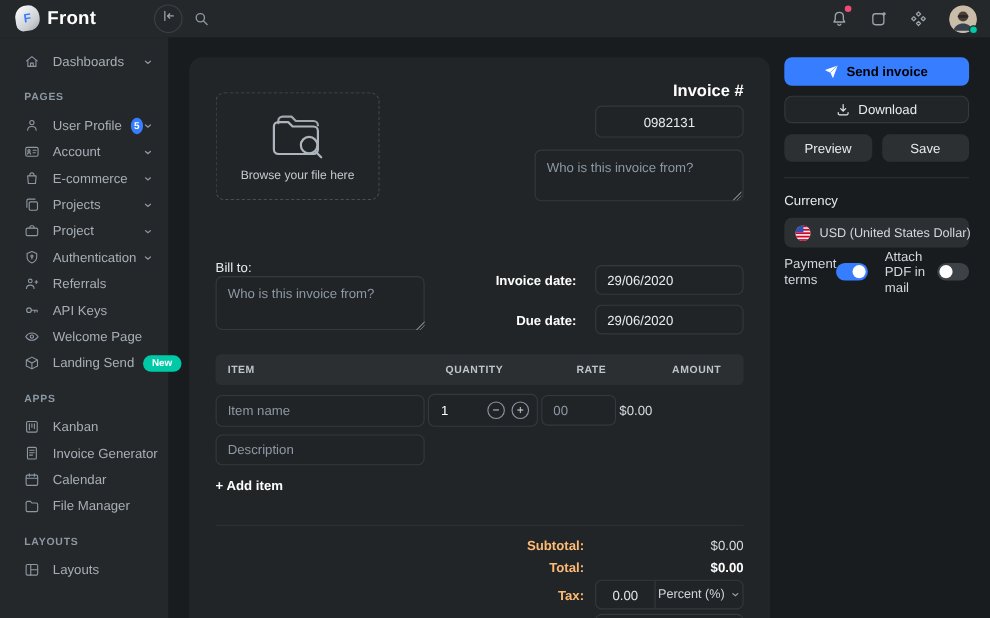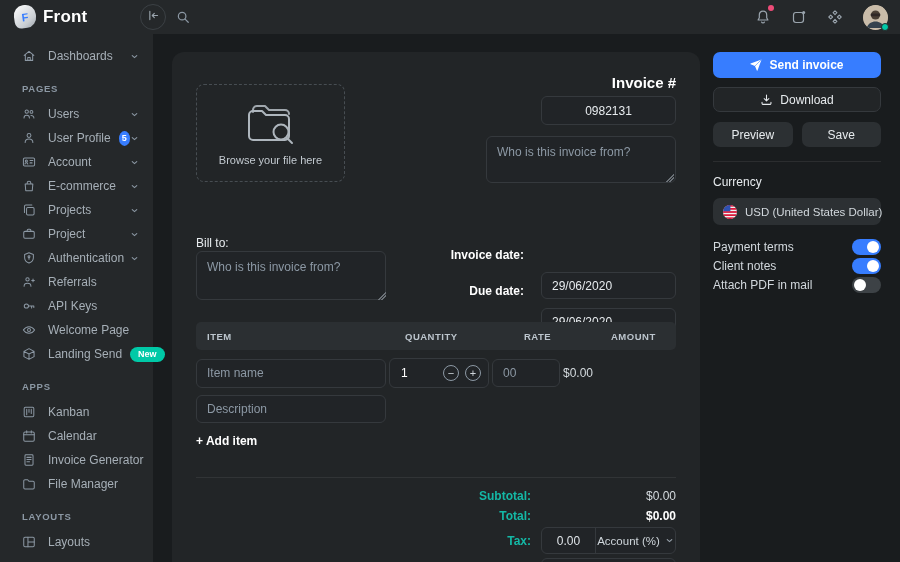--- a/index.html
+++ b/index.html
@@ -53,21 +53,21 @@
   .inv-num { position:absolute; right:24px; top:44px; width:135px; height:29px; text-align:center; }
   .ta { padding:8px 10px; resize:none; }
   .from-ta { position:absolute; right:24px; top:84px; width:190px; height:47px; }
   .resize-grip { position:absolute; width:9px; height:9px;
     background:linear-gradient(135deg, transparent 0 55%, #6b7177 55% 62%, transparent 62% 72%, #6b7177 72% 79%, transparent 79%); }
   .grip-from { right:26px; top:121px; }
   .grip-bill { left:205px; top:239px; }
   .bill-label { position:absolute; left:24px; top:184px; font-size:12px; color:#e7ebee; }
   .bill-ta { position:absolute; left:24px; top:199px; width:190px; height:49px; }
   .date-label { position:absolute; font-size:12px; font-weight:bold; color:#fff; text-align:right; }
-  .date-inp { position:absolute; right:24px; width:135px; height:27px; padding-left:10px;margin-top:31px; }
+  .date-inp { position:absolute; right:24px; width:135px; height:27px; padding-left:10px; }
   .lbl-invdate { right:176px; top:196px; } .inp-invdate { top:189px; }
   .lbl-duedate { right:176px; top:232px; } .inp-duedate { top:225px; }
 
   .tbl-head { position:absolute; left:24px; right:24px; top:270px; height:28px; background:#2b2f32; border-radius:5px;
     display:grid; grid-template-columns:190px 100px 68px 1fr; column-gap:19px; align-items:center; }
   .tbl-head span { font-size:9.5px; font-weight:bold; letter-spacing:0.5px; color:#bcc5cd; }
   .tbl-head span:first-child { padding-left:11px; }
   .tbl-row { position:absolute; left:24px; right:24px; top:306px;
     display:grid; grid-template-columns:190px 100px 68px 1fr; column-gap:3px; align-items:center; }
   .item-inp { height:29px; padding-left:10px; width:100%; }
@@ -77,47 +77,47 @@
   .qty-btn { width:16px; height:16px; border-radius:50%; border:1px solid #8c98a4; color:#cfd6db;
     display:flex; align-items:center; justify-content:center; font-size:11px; line-height:1; cursor:pointer; background:transparent; }
   .qty-btn.minus { margin-right:6px; }
   .rate-inp { height:28px; padding-left:10px; width:68px; }
   .amount-val { font-size:12px; color:#d4dade; padding-left:0px; }
   .desc-inp { position:absolute; left:24px; top:343px; width:190px; height:28px; padding-left:10px; }
   .add-item { position:absolute; left:24px; top:382px; font-size:12px; font-weight:bold; color:#fff; cursor:pointer; }
 
   .totals-divider { position:absolute; left:24px; right:24px; top:425px; border-top:1px solid rgba(255,255,255,0.07); }
   .trow { position:absolute; left:24px; right:24px; display:flex; justify-content:flex-end; align-items:center; }
-  .tlabel { font-size:12px; font-weight:bold; color:#14b8a6; }
+  .tlabel { font-size:12px; font-weight:bold; color:#fdba74; }
   .tval { width:145px; text-align:right; font-size:12px; color:#d4dade; }
   .row-subtotal { top:437px; } .row-total { top:457px; } .row-total .tval { color:#fff; font-weight:bold; }
   .row-tax { top:475px; height:27px; }
   .tax-group { width:135px; height:27px; margin-left:10px; border:1px solid #35393d; border-radius:6px;
     background:#212427; display:flex; align-items:stretch; }
   .tax-group .tax-inp { width:53px; border:none; background:transparent; color:#dfe4e8; font-size:12px;
     text-align:center; outline:none; font-family:"Liberation Sans", sans-serif; }
   .tax-sel { flex:1; border-left:1px solid #35393d; display:flex; align-items:center; justify-content:center;
     gap:5px; color:#cfd6db; font-size:11.5px; cursor:pointer; }
   .cutoff-inp { position:absolute; right:24px; top:506px; width:135px; height:30px; }
 
   
   .panel { position:absolute; left:713px; top:52px; width:168px; }
   .btn { width:100%; height:26px; border-radius:7px; display:flex; align-items:center; justify-content:center;
-    gap:7px; font-size:12px; color:#ffffff; cursor:pointer; border:none; font-family:"Liberation Sans", sans-serif; }
+    gap:7px; font-size:12px; color:#000000; cursor:pointer; border:none; font-family:"Liberation Sans", sans-serif; }
   .btn-primary { background:#377dff; font-weight:bold; height:26px; }
   .btn-outline { background:#222527; border:1px solid #35393d; margin-top:9px; height:25px; color:#e7ebee; }
   .btn-pair { display:flex; gap:9px; margin-top:10px; }
   .btn-soft { flex:1; background:#2c3033; height:25px; color:#e7ebee; }
   .panel-divider { margin:14px 0 13px; border-top:1px solid rgba(255,255,255,0.08); }
   .currency-label { font-size:12px; color:#e7ebee; margin-bottom:9px; }
   .currency-select { height:27px; background:#2c3033; border-radius:7px; display:flex; align-items:center;
     padding:0 10px; gap:8px; cursor:pointer; }
   .currency-select .cur-text { font-size:11.5px; color:#d2d8dd; flex:1; white-space:nowrap; }
   .flag { width:14px; height:14px; border-radius:50%; flex:none; }
-  .toggle-list { margin-top:14px; display:flex; flex-direction:column; gap:3px; }
+  .toggle-list { margin-top:14px; display:flex; gap:15px; }
   .toggle-row { display:flex; align-items:center; justify-content:space-between; height:16px; }
   .toggle-row .tog-label { font-size:12px; color:#d2d8dd; }
   .switch { width:29px; height:16px; border-radius:8px; position:relative; cursor:pointer; flex:none; }
   .switch.on { background:#377dff; } .switch.off { background:#3d4246; }
   .switch .knob { position:absolute; top:2px; width:12px; height:12px; border-radius:50%; background:#fff; }
   .switch.on .knob { right:2px; } .switch.off .knob { left:2px; }
 </style>
 </head>
 <body>
 
@@ -189,35 +189,20 @@
       <span class="chev">
         <svg width="9" height="9" viewBox="0 0 16 16" fill="none" stroke="currentColor" stroke-width="2" stroke-linecap="round">
           <path d="M4 6.5 8 10l4-3.5"></path>
         </svg>
       </span>
     </div>
     <div class="nav-header">Pages</div>
     <div class="nav-item">
       <span class="nicon">
         <svg width="14" height="14" viewBox="0 0 16 16" fill="none" stroke="currentColor" stroke-width="1.15" stroke-linecap="round" stroke-linejoin="round">
-          <circle cx="5.4" cy="5.3" r="1.9"></circle>
-          <circle cx="10.8" cy="5.6" r="1.6"></circle>
-          <path d="M2.3 12.6c0-2 1.4-3.2 3.1-3.2s3.1 1.2 3.1 3.2M10.2 9.7c1.9-.2 3.4 1 3.4 2.9"></path>
-        </svg>
-      </span>
-      <span class="nlabel">Users</span>
-      <span class="chev">
-        <svg width="9" height="9" viewBox="0 0 16 16" fill="none" stroke="currentColor" stroke-width="2" stroke-linecap="round">
-          <path d="M4 6.5 8 10l4-3.5"></path>
-        </svg>
-      </span>
-    </div>
-    <div class="nav-item">
-      <span class="nicon">
-        <svg width="14" height="14" viewBox="0 0 16 16" fill="none" stroke="currentColor" stroke-width="1.15" stroke-linecap="round" stroke-linejoin="round">
           <circle cx="8" cy="5.1" r="2.2"></circle>
           <path d="M3.6 13c0-2.5 2-3.9 4.4-3.9s4.4 1.4 4.4 3.9"></path>
         </svg>
       </span>
       <span class="nlabel">User Profile</span>
       <span class="nav-badge-num">5</span>
       <span class="chev">
         <svg width="9" height="9" viewBox="0 0 16 16" fill="none" stroke="currentColor" stroke-width="2" stroke-linecap="round">
           <path d="M4 6.5 8 10l4-3.5"></path>
         </svg>
@@ -336,34 +321,34 @@
         <svg width="14" height="14" viewBox="0 0 16 16" fill="none" stroke="currentColor" stroke-width="1.15" stroke-linecap="round" stroke-linejoin="round">
           <rect x="2.5" y="2.5" width="11" height="11" rx="1.4"></rect>
           <path d="M5.4 5v6M8 5v3.4M10.6 5v4.8"></path>
         </svg>
       </span>
       <span class="nlabel">Kanban</span>
     </div>
     <div class="nav-item">
       <span class="nicon">
         <svg width="14" height="14" viewBox="0 0 16 16" fill="none" stroke="currentColor" stroke-width="1.15" stroke-linecap="round" stroke-linejoin="round">
+          <rect x="3.4" y="2" width="9.2" height="12" rx="1.1"></rect>
+          <path d="M5.6 5h4.8M5.6 7.5h4.8M5.6 10h3"></path>
+        </svg>
+      </span>
+      <span class="nlabel">Invoice Generator</span>
+    </div>
+    <div class="nav-item">
+      <span class="nicon">
+        <svg width="14" height="14" viewBox="0 0 16 16" fill="none" stroke="currentColor" stroke-width="1.15" stroke-linecap="round" stroke-linejoin="round">
           <rect x="2" y="3.4" width="12" height="10.6" rx="1.4"></rect>
           <path d="M2 6.6h12M5.4 1.9v2.6M10.6 1.9v2.6"></path>
         </svg>
       </span>
       <span class="nlabel">Calendar</span>
-    </div>
-    <div class="nav-item">
-      <span class="nicon">
-        <svg width="14" height="14" viewBox="0 0 16 16" fill="none" stroke="currentColor" stroke-width="1.15" stroke-linecap="round" stroke-linejoin="round">
-          <rect x="3.4" y="2" width="9.2" height="12" rx="1.1"></rect>
-          <path d="M5.6 5h4.8M5.6 7.5h4.8M5.6 10h3"></path>
-        </svg>
-      </span>
-      <span class="nlabel">Invoice Generator</span>
     </div>
     <div class="nav-item">
       <span class="nicon">
         <svg width="14" height="14" viewBox="0 0 16 16" fill="none" stroke="currentColor" stroke-width="1.15" stroke-linecap="round" stroke-linejoin="round">
           <path d="M2 4.6A1.4 1.4 0 0 1 3.4 3.2h3.1l1.4 1.7h4.7A1.4 1.4 0 0 1 14 6.3v6.1a1.4 1.4 0 0 1-1.4 1.4H3.4A1.4 1.4 0 0 1 2 12.4z"></path>
         </svg>
       </span>
       <span class="nlabel">File Manager</span>
     </div>
     <div class="nav-header">Layouts</div>
@@ -433,21 +418,21 @@
   </div>
   <div class="trow row-total">
     <span class="tlabel">Total:</span>
     <span class="tval">$0.00</span>
   </div>
   <div class="trow row-tax">
     <span class="tlabel">Tax:</span>
     <div class="tax-group">
       <input class="tax-inp" value="0.00" style="">
       <div class="tax-sel">
-        <span>Account (%)</span>
+        <span>Percent (%)</span>
         <svg width="9" height="9" viewBox="0 0 16 16" fill="none" stroke="#9aa4ad" stroke-width="2" stroke-linecap="round">
             <path d="M4 6.5 8 10l4-3.5"></path>
           </svg>
       </div>
     </div>
   </div>
   <input class="inp cutoff-inp" style="">
 </main>
 
 <aside class="panel">
@@ -501,25 +486,19 @@
       </svg>
   </div>
   <div class="toggle-list" id="toggle-list">
       <div class="toggle-row">
         <span class="tog-label">Payment terms</span>
         <span class="switch on">
           <span class="knob"></span>
         </span>
       </div>
       <div class="toggle-row">
-        <span class="tog-label">Client notes</span>
-        <span class="switch on">
-          <span class="knob"></span>
-        </span>
-      </div>
-      <div class="toggle-row">
         <span class="tog-label">Attach PDF in mail</span>
         <span class="switch off">
           <span class="knob"></span>
         </span>
       </div>
     </div>
 </aside>
 
 </body></html>

